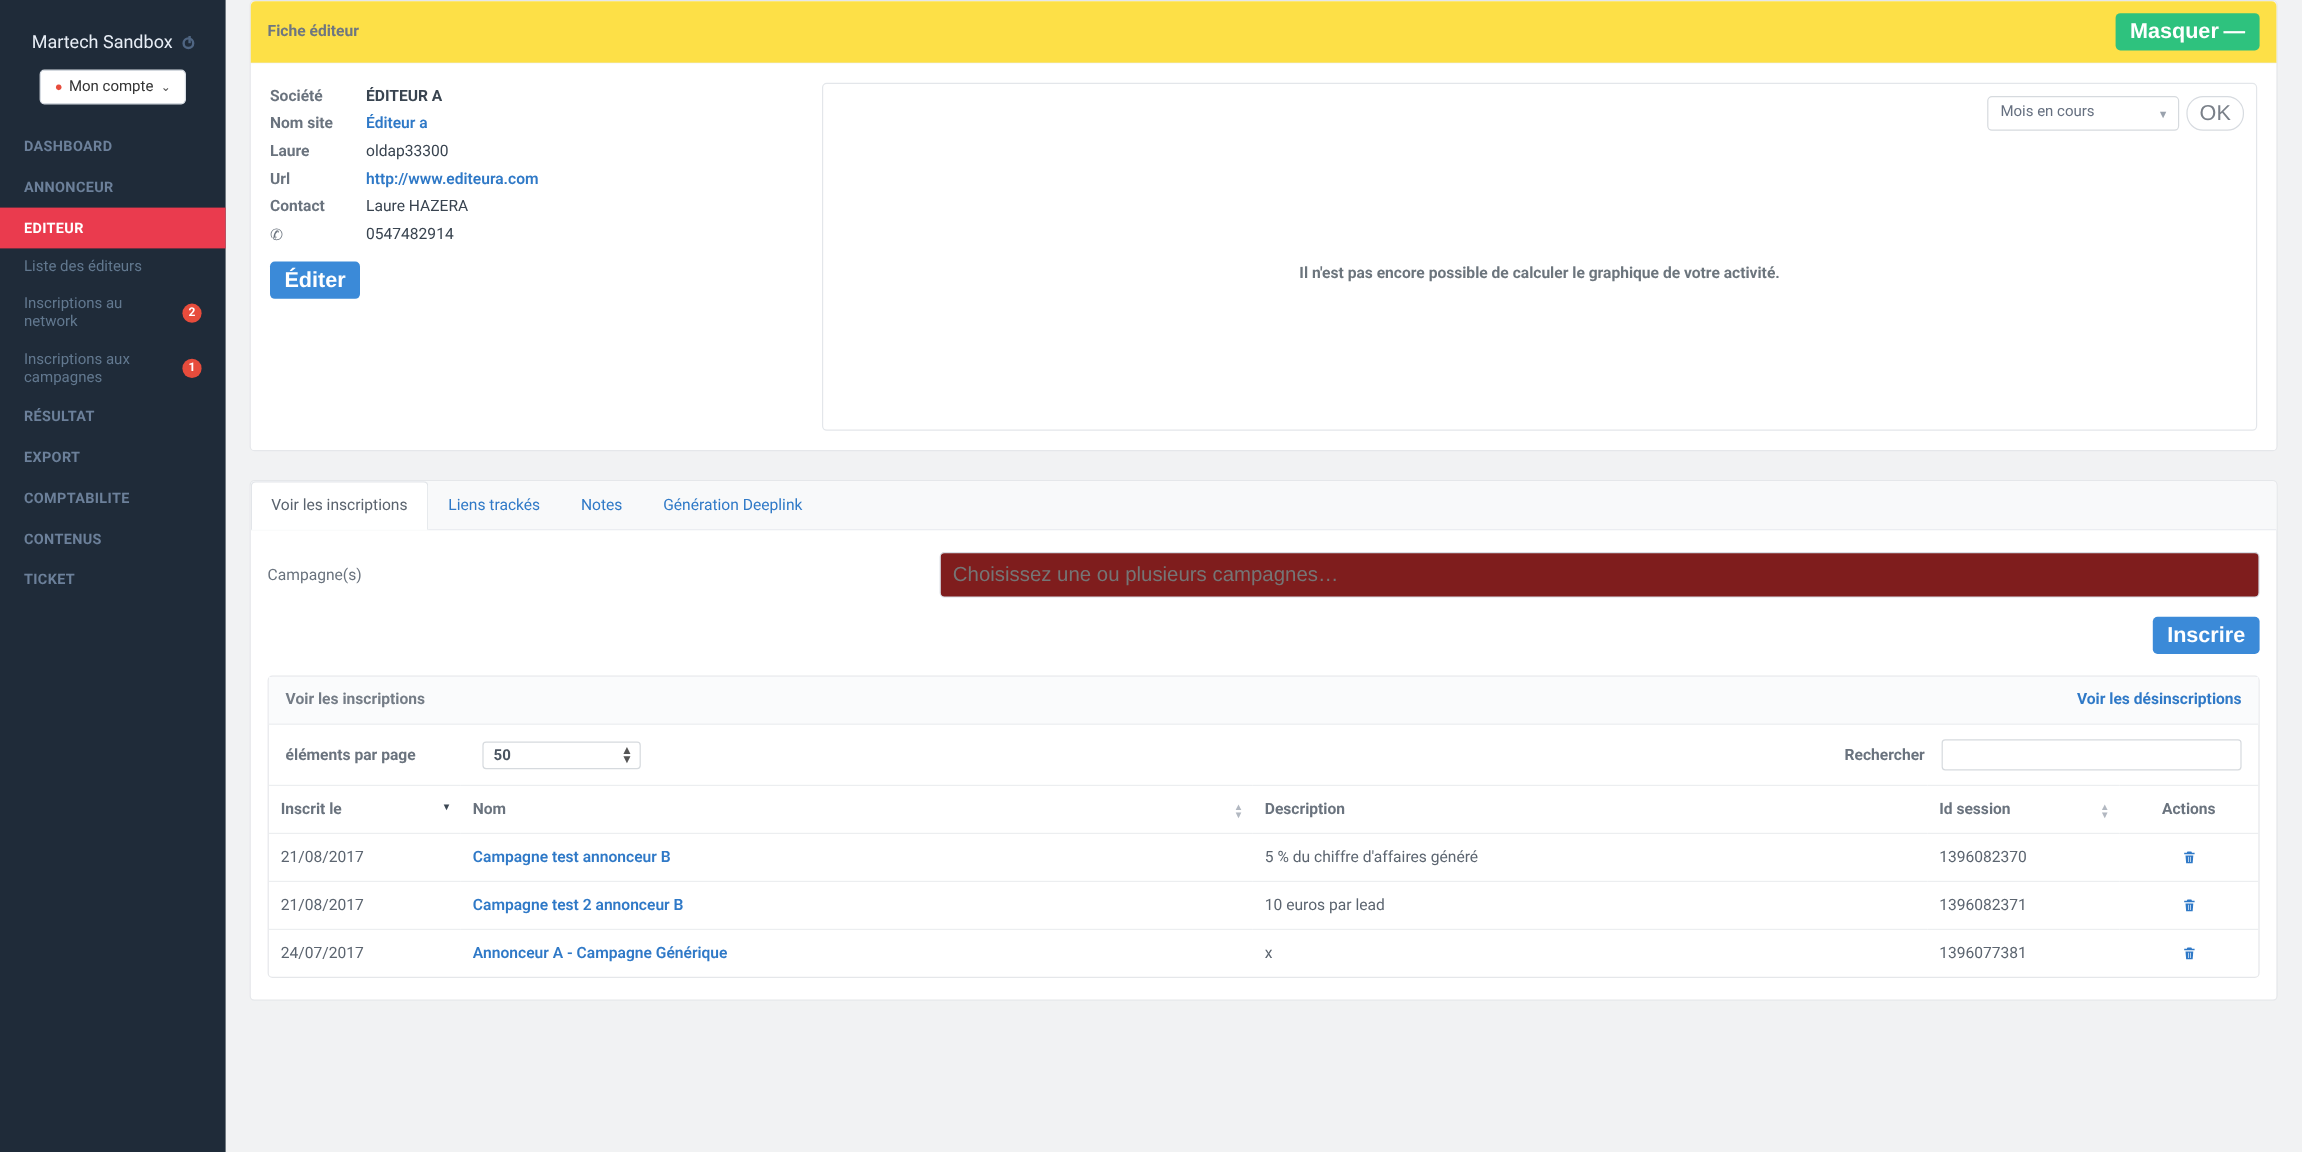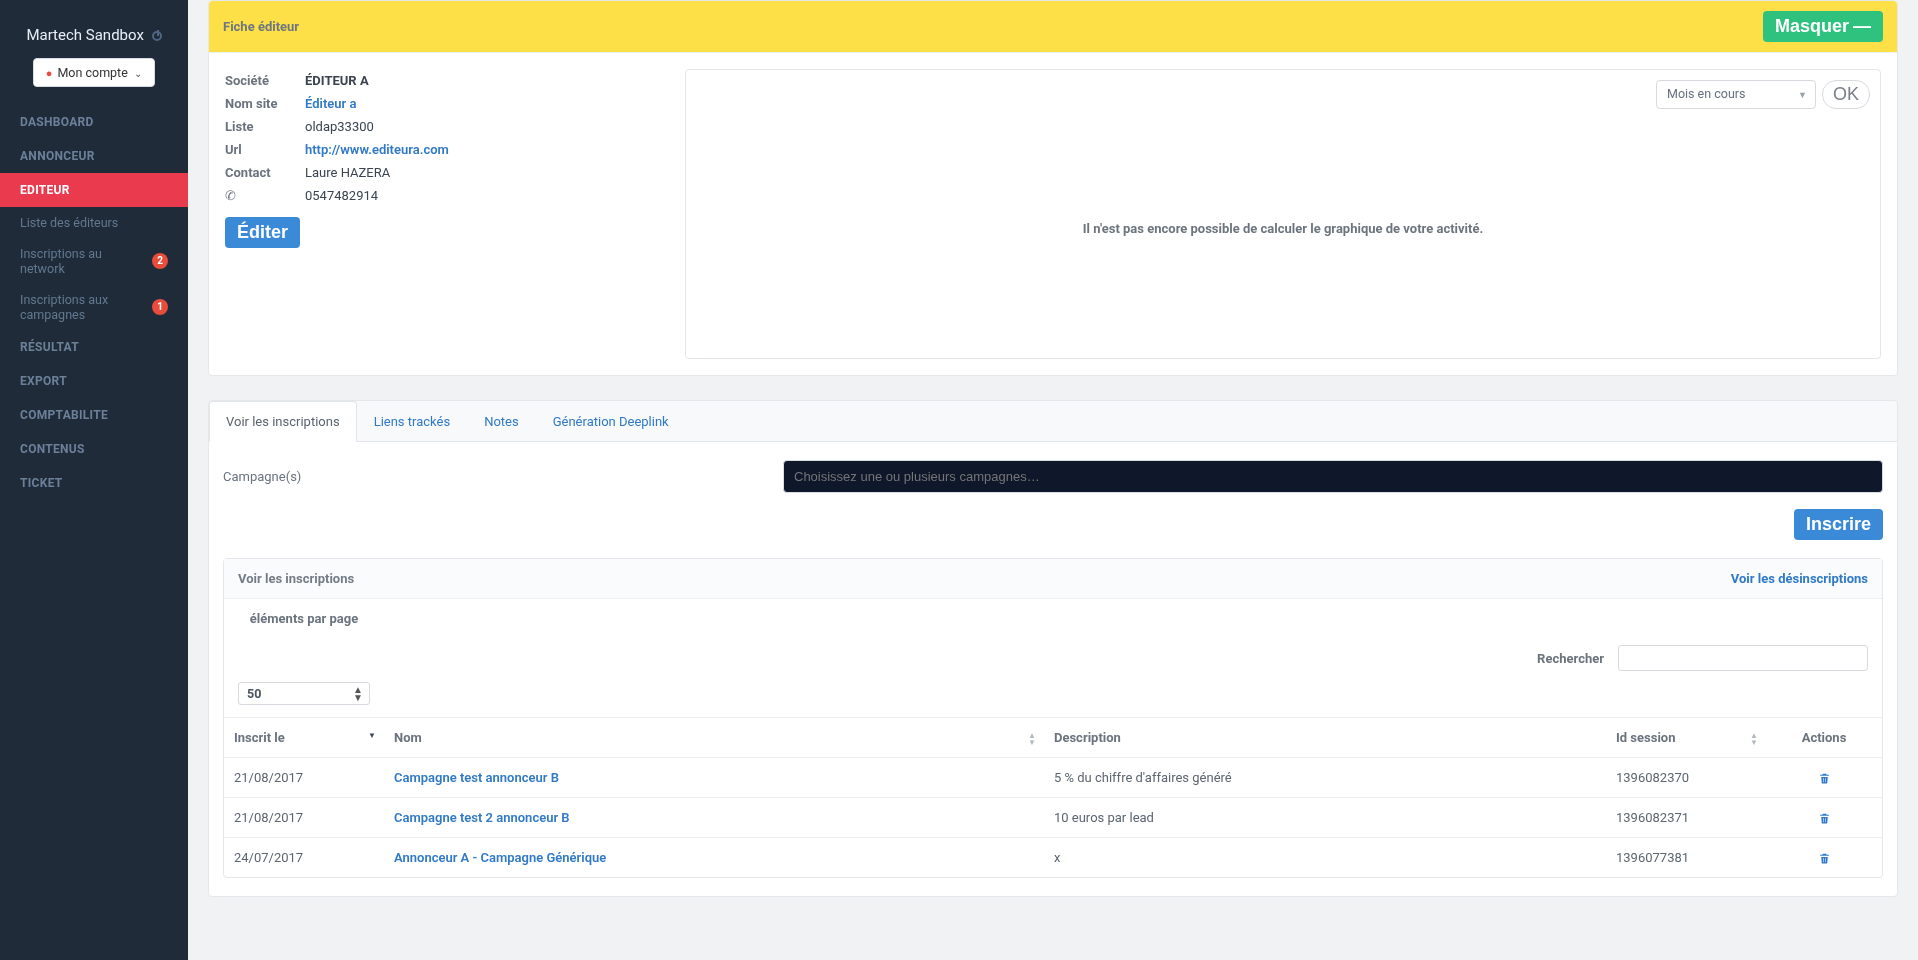--- a/index.html
+++ b/index.html
@@ -98,32 +98,32 @@
     margin-bottom:-1px; background:transparent;
   }
   .tab.active {
     background:#fff; border:1px solid #e2e5e9; border-bottom-color:#fff; border-radius:4px 4px 0 0;
     color:#5a636e; font-weight:400;
   }
   .tab-body { padding: 18px 14px; }
   .campagne-row { display:flex; align-items:center; gap:20px; margin-bottom:12px;}
   .campagne-row .lbl { color:#6a737e; font-size:13px; width: 540px;}
   .campagne-input {
-    flex:1; border:1px solid #d8dde4; border-radius:4px; padding:8px 10px; color:#929aa5; font-size:13px;
-    background:#0f172a;
+    flex:1; border:1px solid #d8dde4; border-radius:4px; padding:8px 10px; color:#929aa5; font-size:17px;
+    background:#7f1d1d;
   }
   .inscrire-row { display:flex; justify-content:flex-end; padding:4px 0 12px; }
   .inner-panel { border:1px solid #e5e7ea; border-radius:4px; margin-top:6px; }
   .inner-head {
     display:flex; justify-content:space-between; align-items:center; padding:12px 14px;
     border-bottom:1px solid #eceef0; background:#fafbfc; font-weight:700; color:#747c86; font-size:13px;
   }
   .inner-head a { color:#2f79c7; font-weight:700; font-size:13px; text-decoration:none; }
   .toolbar { display:flex; justify-content:space-between; align-items:center; padding:12px 14px; }
-  .toolbar .left { display:flex; align-items:center; gap:56px; color:#6a737e; font-weight:700; font-size:13px;flex-direction:column;}
+  .toolbar .left { display:flex; align-items:center; gap:56px; color:#6a737e; font-weight:700; font-size:13px;}
   .toolbar .right { display:flex; align-items:center; gap:14px; color:#6a737e; font-weight:700; font-size:13px;}
   .small-select {
     border:1px solid #d6dade; border-radius:3px; padding:3px 22px 3px 8px; font-size:12.5px; color:#4a5460;
     position:relative; min-width:132px; background:#fff;
   }
   .small-select .updown { position:absolute; right:6px; top:3px; font-size:10px; color:#555; line-height:8px;}
   .search-input { border:1px solid #d6dade; border-radius:3px; padding:5px 8px; font-size:12.5px; width:250px; }
   table { width:100%; border-collapse:collapse; }
   th, td { text-align:left; padding:12px 10px; border-top:1px solid #eceef0; font-size:13px; color:#5c6570;}
   th { font-weight:700; color:#6a737e; cursor:pointer; position:relative; }
@@ -225,21 +225,21 @@
           <div class="fiche-left">
             <div class="kv">
                 <span class="k">Société</span>
                 <span class="v"><strong>ÉDITEUR A</strong></span>
               </div>
             <div class="kv">
                 <span class="k">Nom site</span>
                 <span class="v"><a href="#" class="link">Éditeur a</a></span>
               </div>
             <div class="kv">
-                <span class="k">Liste</span>
+                <span class="k">Laure</span>
                 <span class="v">oldap33300</span>
               </div>
             <div class="kv">
                 <span class="k">Url</span>
                 <span class="v"><a href="#" class="link">http://www.editeura.com</a></span>
               </div>
             <div class="kv">
                 <span class="k">Contact</span>
                 <span class="v">Laure HAZERA</span>
               </div>

